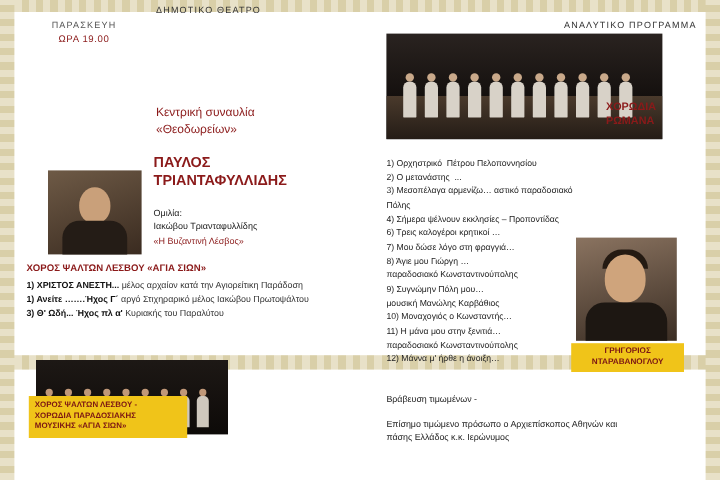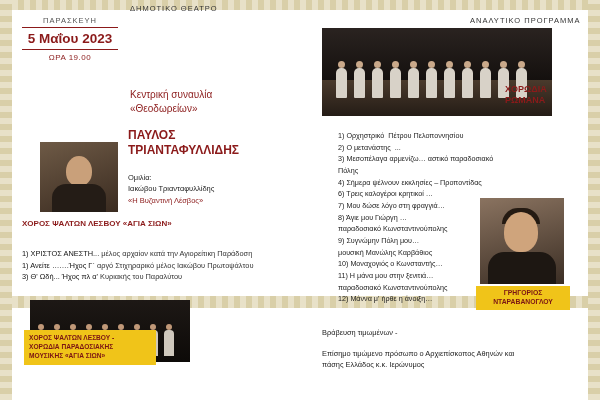--- a/index.html
+++ b/index.html
@@ -164,21 +164,20 @@
 
   
   .program-list {
     position: absolute;
     left: 322px;
     top: 130px;
     width: 160px;
     font-size: 7.2px;
     line-height: 1.62;
     color: #222;
-    margin-left: 16px;
   }
   .program-list .item { white-space: pre-wrap; }
 
   
   .photo-conductor {
     position: absolute;
     left: 40px;
     top: 142px;
     width: 78px;
     height: 70px;
@@ -230,23 +229,23 @@
     top: 218px;
     width: 285px;
     font-size: 7.4px;
     line-height: 1.55;
     color: #222;
   }
   .lesvos-title {
     color: #8b1a1a;
     font-weight: bold;
     font-size: 8px;
-    margin-bottom: 18px;
-  }
-  .lesvos-block .hymn { font-weight: normal; color: #111; }
+    margin-bottom: 2px;
+  }
+  .lesvos-block .hymn { font-weight: bold; color: #111; }
   .lesvos-block .desc { font-weight: normal; color: #333; }
 
   
   .photo-choir-bottom {
     position: absolute;
     left: 30px;
     top: 300px;
     width: 160px;
     height: 62px;
     background: linear-gradient(180deg, #1d1815 0%, #0d0a08 100%);
@@ -356,21 +355,20 @@
 
 <div class="page">
 
   <div class="border-top"></div>
   <div class="border-bottom"></div>
   <div class="border-left"></div>
   <div class="border-right"></div>
 
   <div class="date-block">
     <div class="date-day">ΠΑΡΑΣΚΕΥΗ</div>
-    <div class="date-main">5 Μαΐου 2023</div>
     <div class="date-time">ΩΡΑ 19.00</div>
   </div>
 
   <div class="venue">ΔΗΜΟΤΙΚΟ ΘΕΑΤΡΟ</div>
 
   <div class="concert-title">
     <span class="l1">Κεντρική συναυλία</span>
     <span class="l2">«Θεοδωρείων»</span>
   </div>
 

